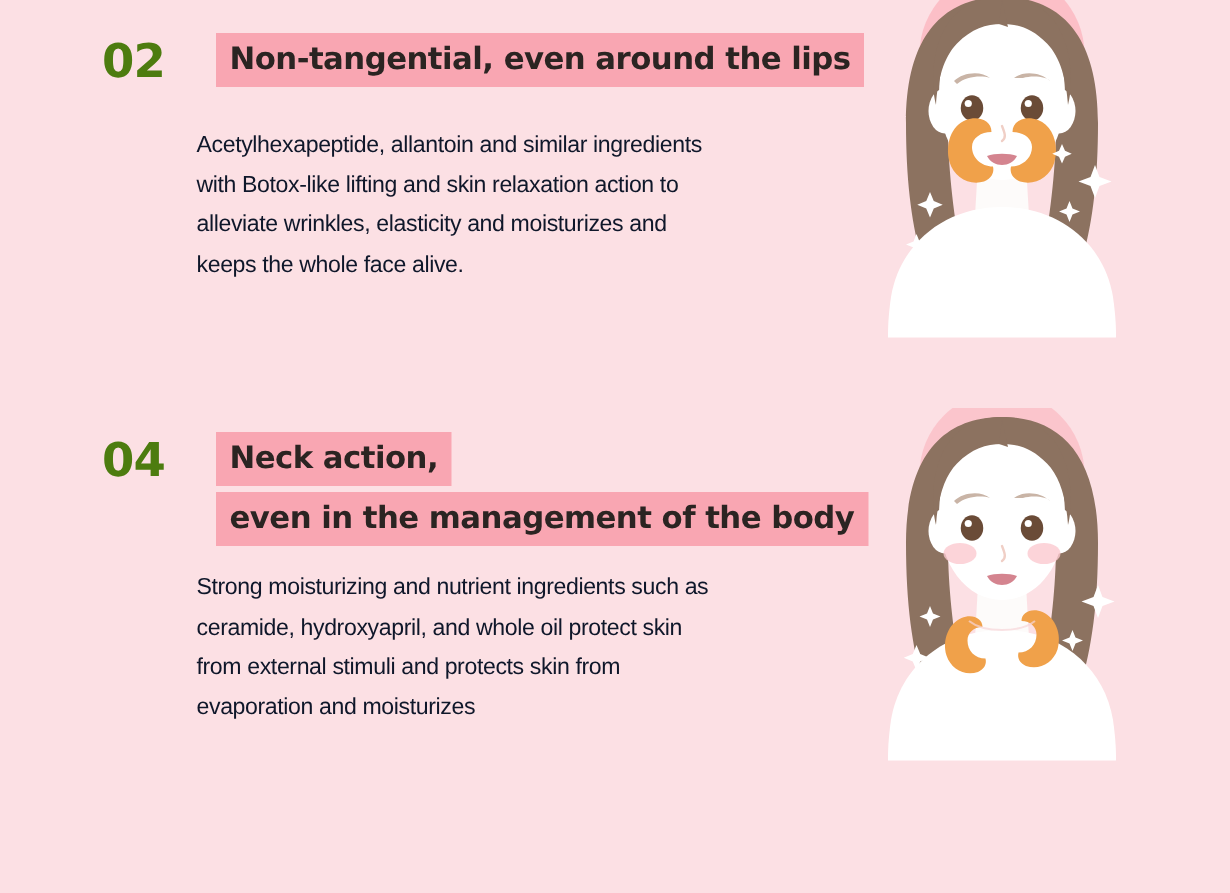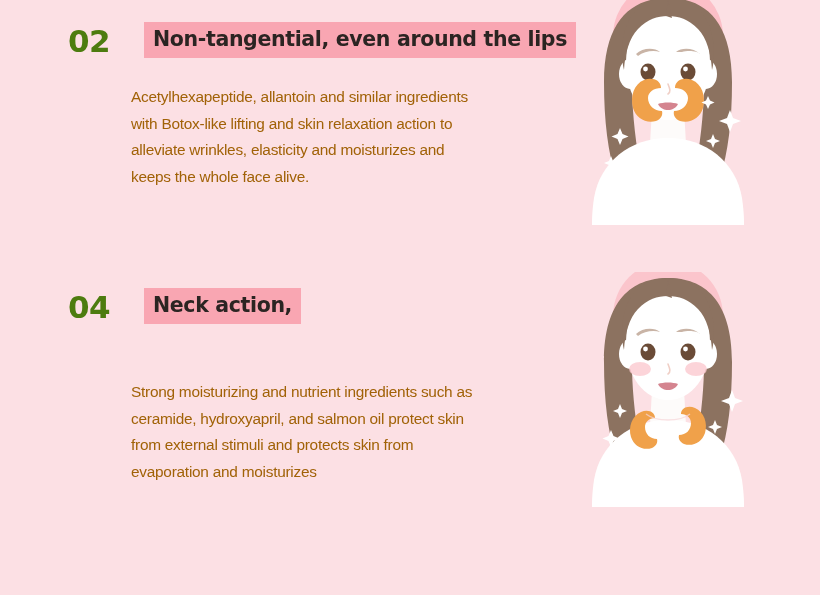--- a/index.html
+++ b/index.html
@@ -60,21 +60,21 @@
     margin-bottom: 4px;
     white-space: nowrap;
   }
 
   .body-copy {
     position: absolute;
     left: 131px;
     font-family: "Liberation Sans", sans-serif;
     font-size: 15.4px;
     line-height: 26.5px;
-    color: #a16207;
+    color: #0f172a;
     letter-spacing: -0.25px;
     white-space: pre-line;
   }
   #body-02 { top: 62px; }
   #body-03 { top: 91px; }
 
   
   .figure {
     position: absolute;
     left: 560px;
@@ -101,24 +101,25 @@
 with Botox-like lifting and skin relaxation action to
 alleviate wrinkles, elasticity and moisturizes and
 keeps the whole face alive.</div>
   </div>
 
   <div class="section" id="section-03">
     <div class="section-number">04</div>
 
     <div class="heading-wrap">
       <div class="heading-line">Neck action,</div>
+      <div class="heading-line">even in the management of the body</div>
     </div>
 
     <div class="body-copy" id="body-03">Strong moisturizing and nutrient ingredients such as
-ceramide, hydroxyapril, and salmon oil protect skin
+ceramide, hydroxyapril, and whole oil protect skin
 from external stimuli and protects skin from
 evaporation and moisturizes</div>
   </div>
 
   <div class="figure" id="figure-02">
     <svg viewBox="0 0 260 240" xmlns="http://www.w3.org/2000/svg">
 
       <circle cx="108" cy="44" r="55" fill="#fbb9c2" opacity="0.85"></circle>
 
       <path fill="#8c7260" d="M44 90 C44 28 72 6 108 6 C144 6 172 28 172 90

